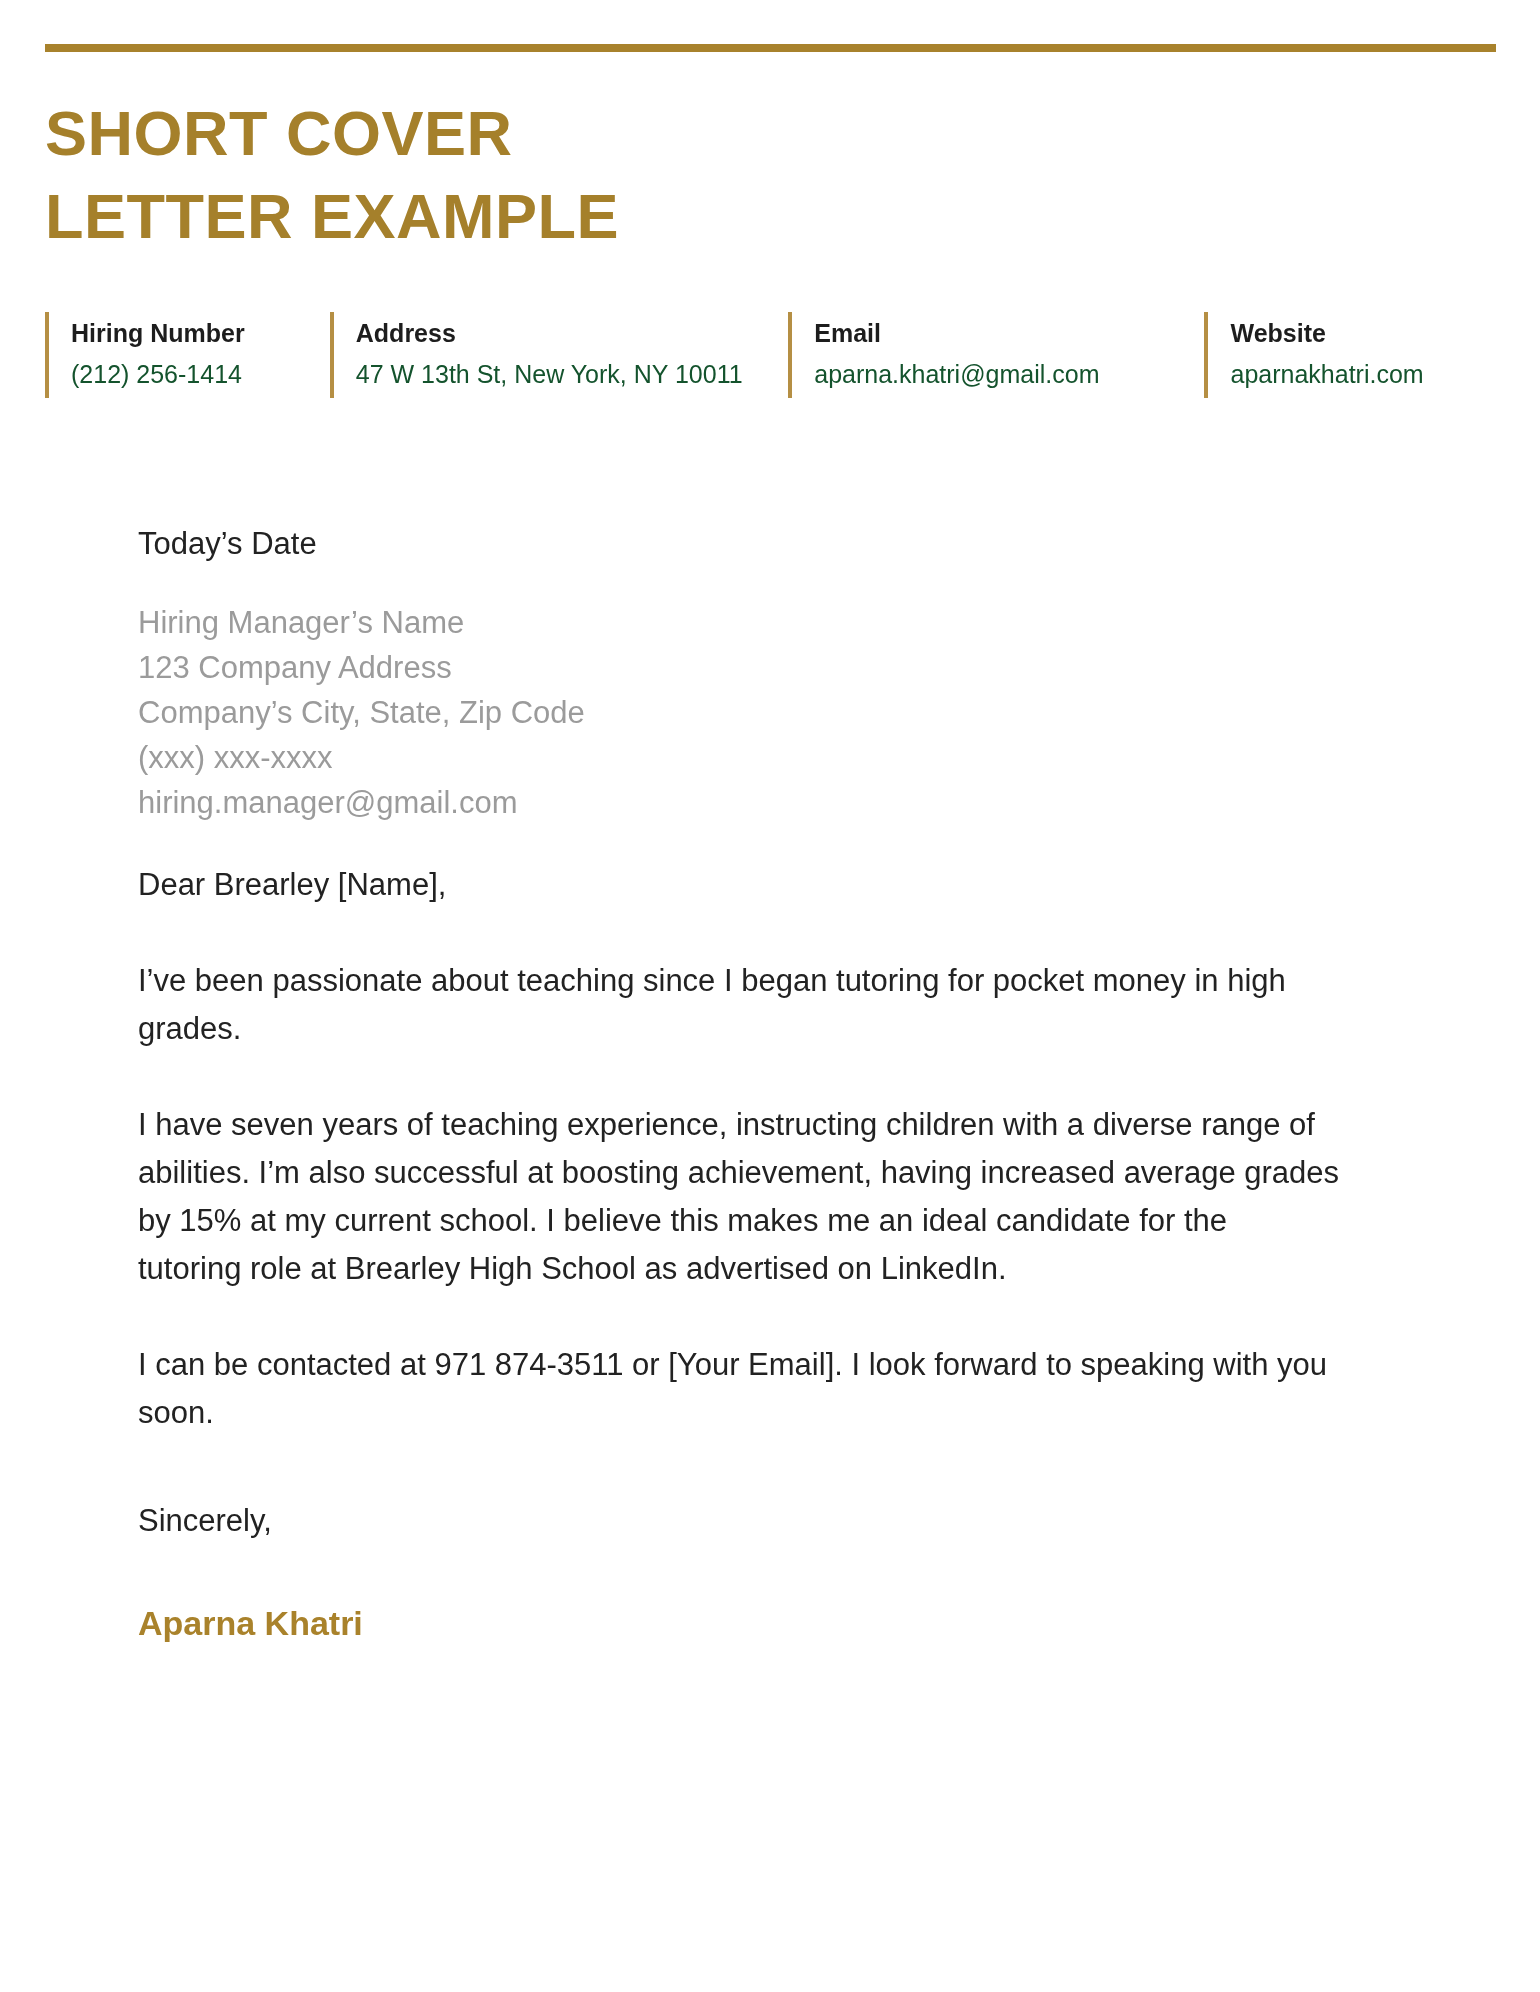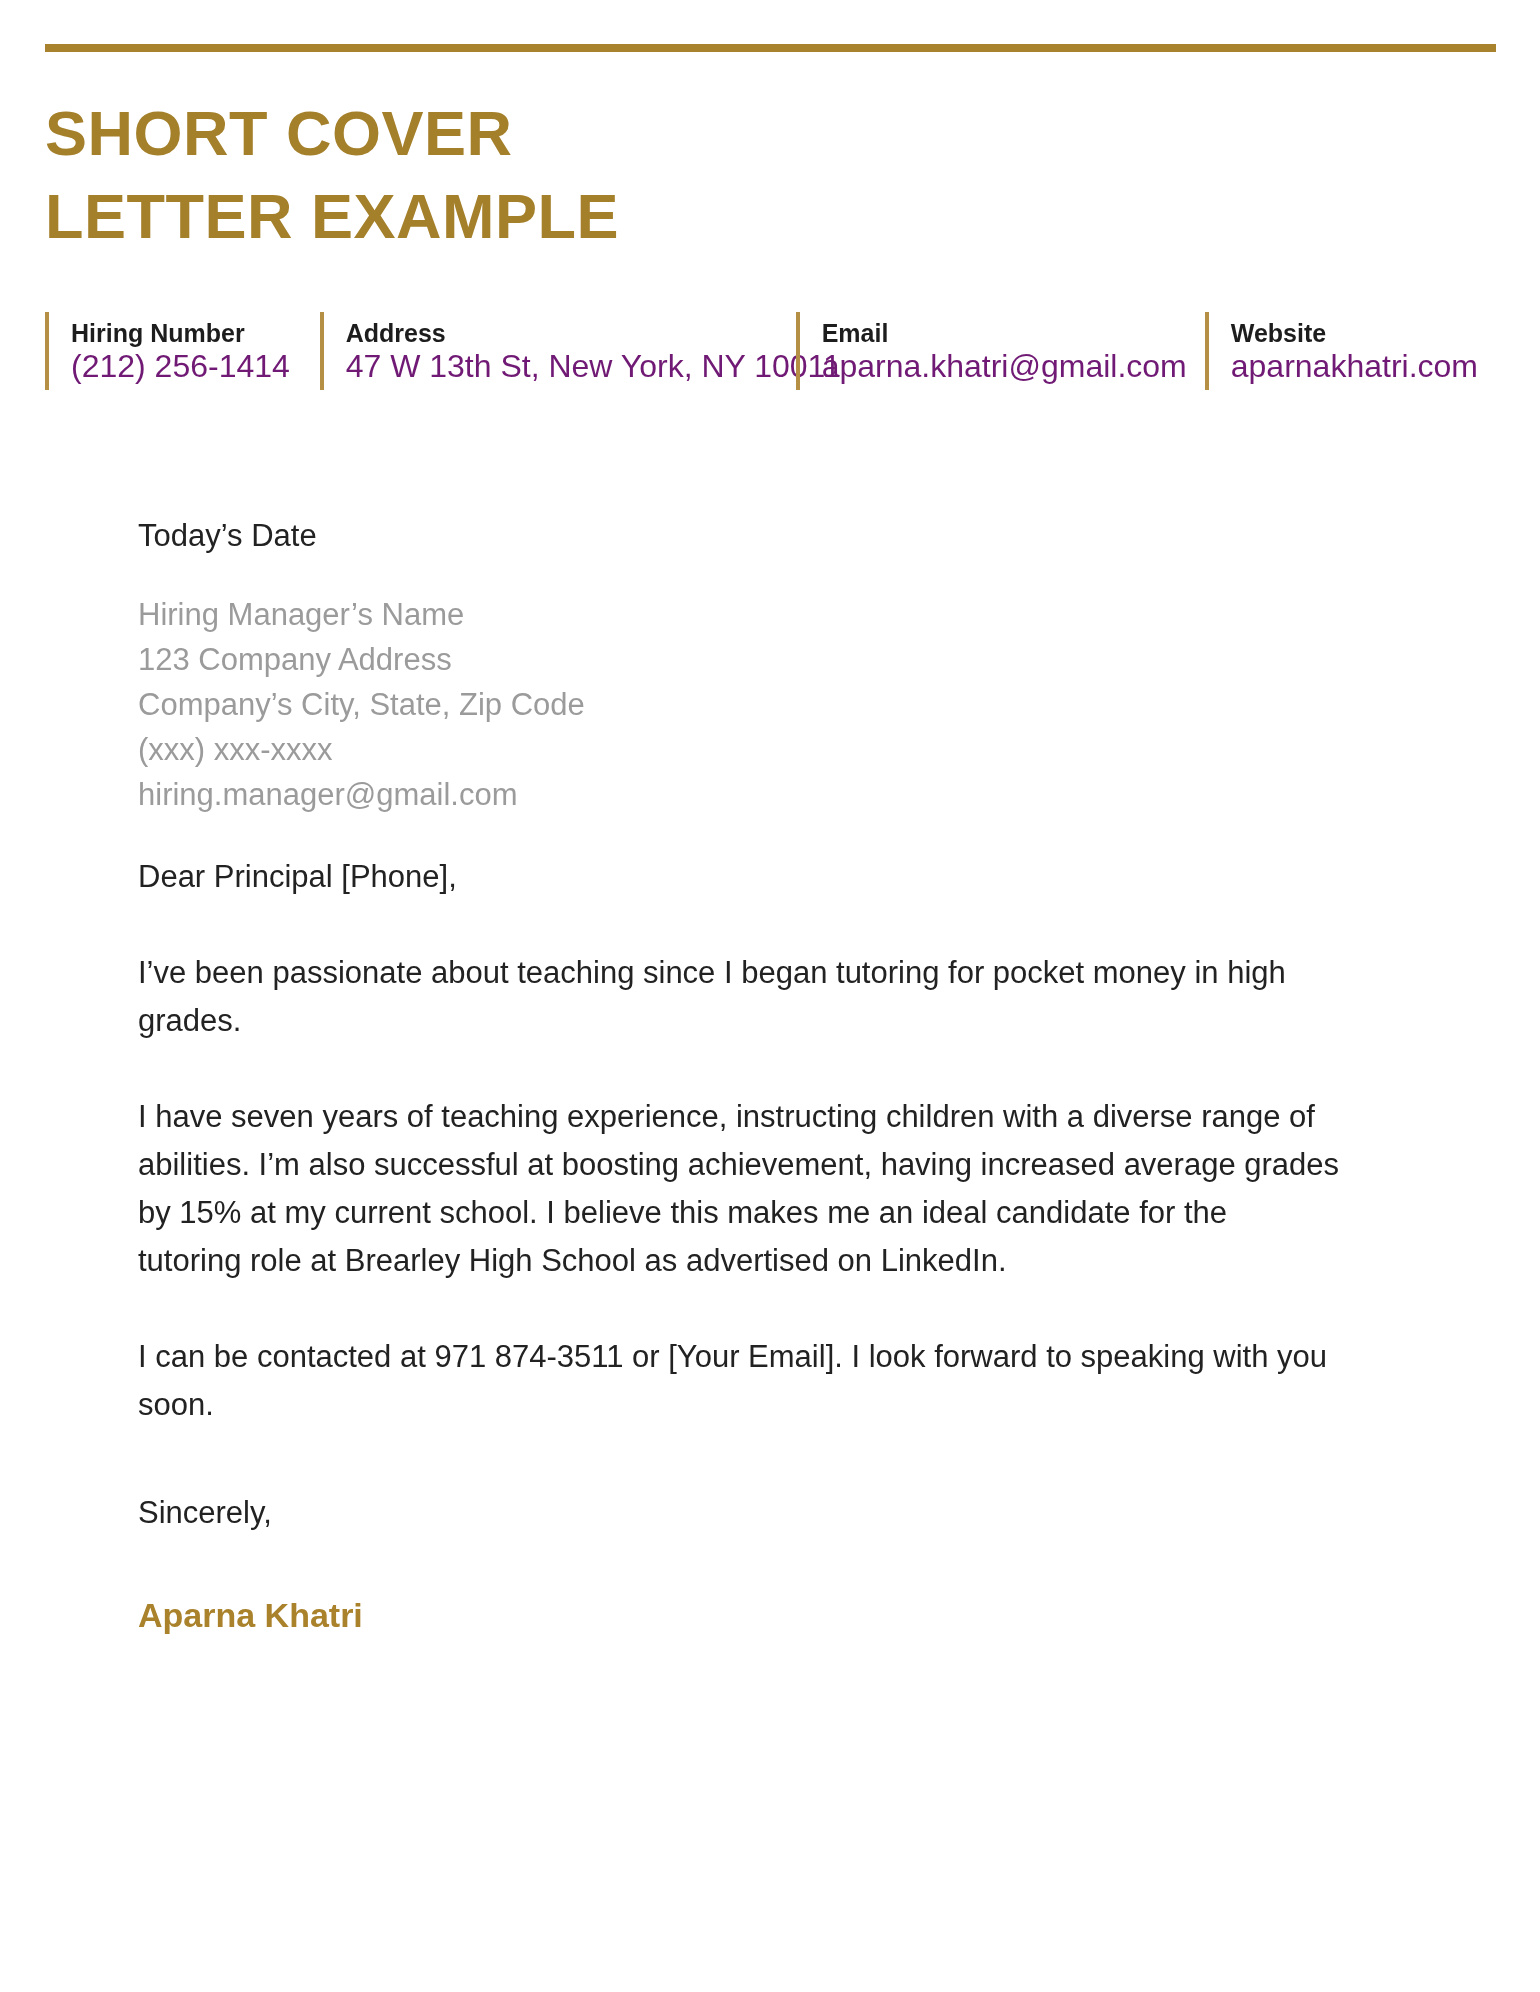--- a/index.html
+++ b/index.html
@@ -43,24 +43,24 @@
   .contact-col.c2 { width: 476px; }
   .contact-col.c3 { width: 432px; }
   .contact-col.c4 { width: 302px; }
   .contact-label {
     font-size: 25px;
     font-weight: 700;
     color: #1d1d1d;
     line-height: 33px;
   }
   .contact-value {
-    font-size: 32px;
-    color: #701a75;
+    font-size: 25px;
+    color: #14532d;
     line-height: 33px;
-    margin-top: 0;
+    margin-top: 8px;
     white-space: nowrap;
   }
 
   .letter-body {
     margin-left: 93px;
     margin-right: 60px;
     width: 1310px;
     font-size: 31px;
     line-height: 48px;
     color: #222222;
@@ -114,21 +114,21 @@
 
     <div class="letter-body">
       <div class="date-line">Today’s Date</div>
 
       <div class="recipient-block">Hiring Manager’s Name
 123 Company Address
 Company’s City, State, Zip Code
 (xxx) xxx-xxxx
 hiring.manager@gmail.com</div>
 
-      <div class="salutation">Dear Principal [Phone],</div>
+      <div class="salutation">Dear Brearley [Name],</div>
 
       <div class="para">I’ve been passionate about teaching since I began tutoring for pocket money in high
 grades.</div>
       <div class="para">I have seven years of teaching experience, instructing children with a diverse range of
 abilities. I’m also successful at boosting achievement, having increased average grades
 by 15% at my current school. I believe this makes me an ideal candidate for the
 tutoring role at Brearley High School as advertised on LinkedIn.</div>
       <div class="para">I can be contacted at 971 874-3511 or [Your Email]. I look forward to speaking with you
 soon.</div>
 

